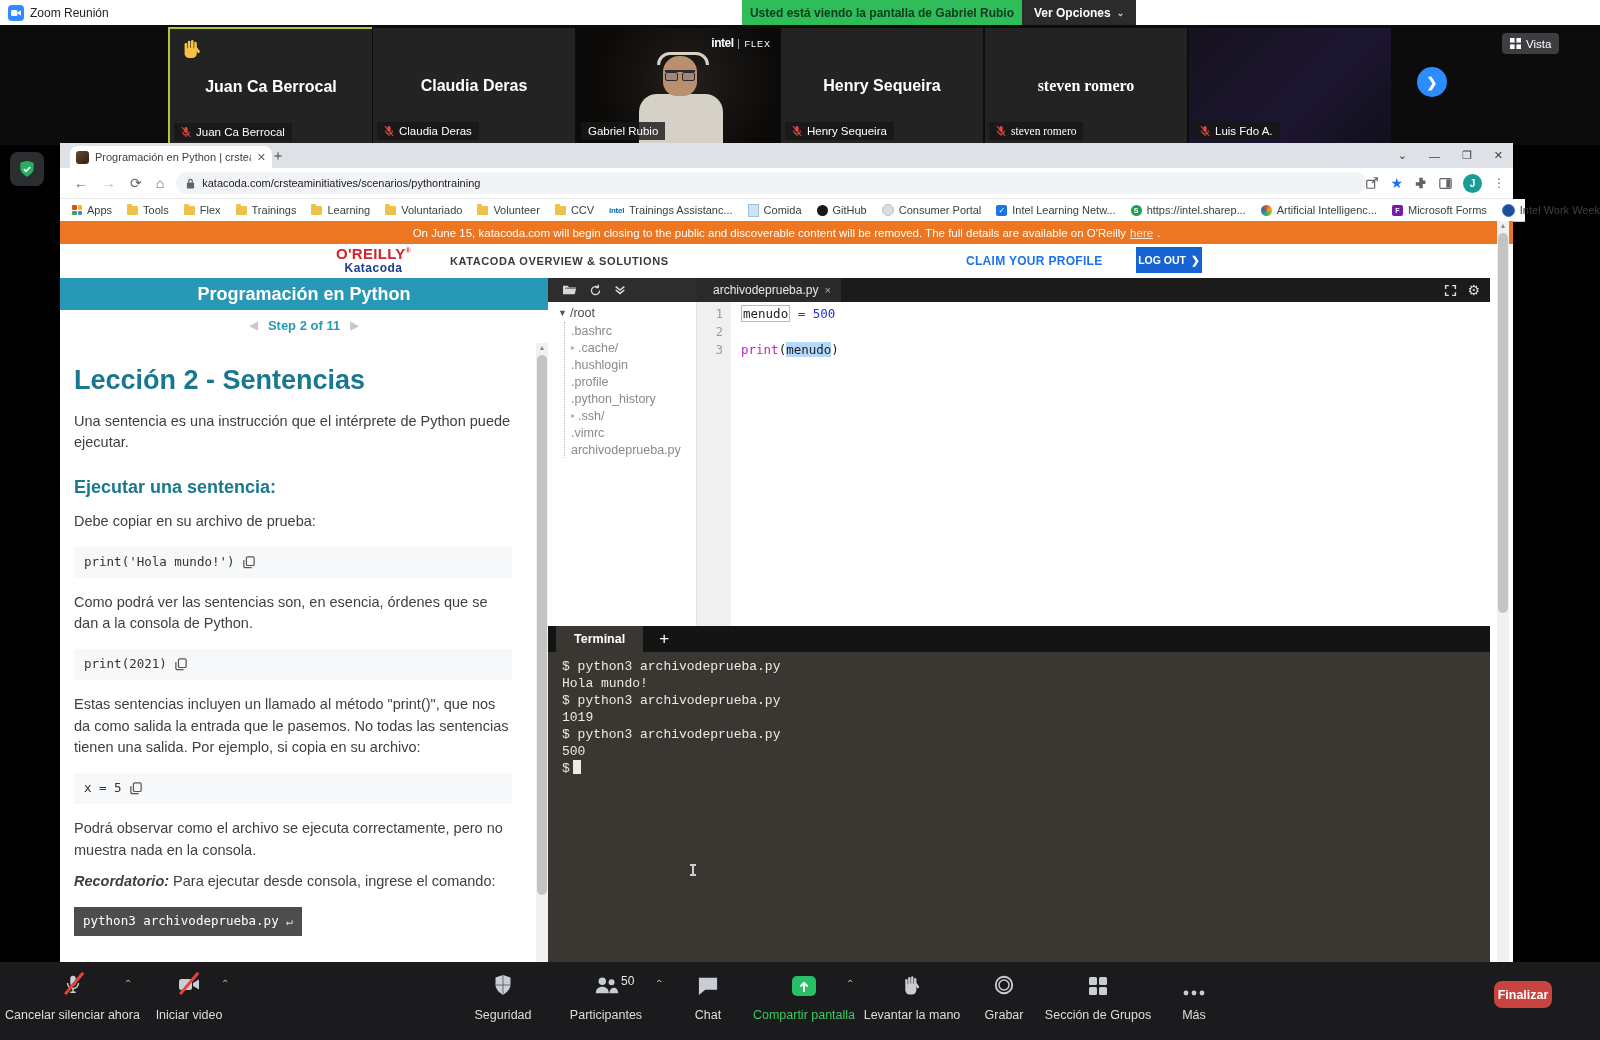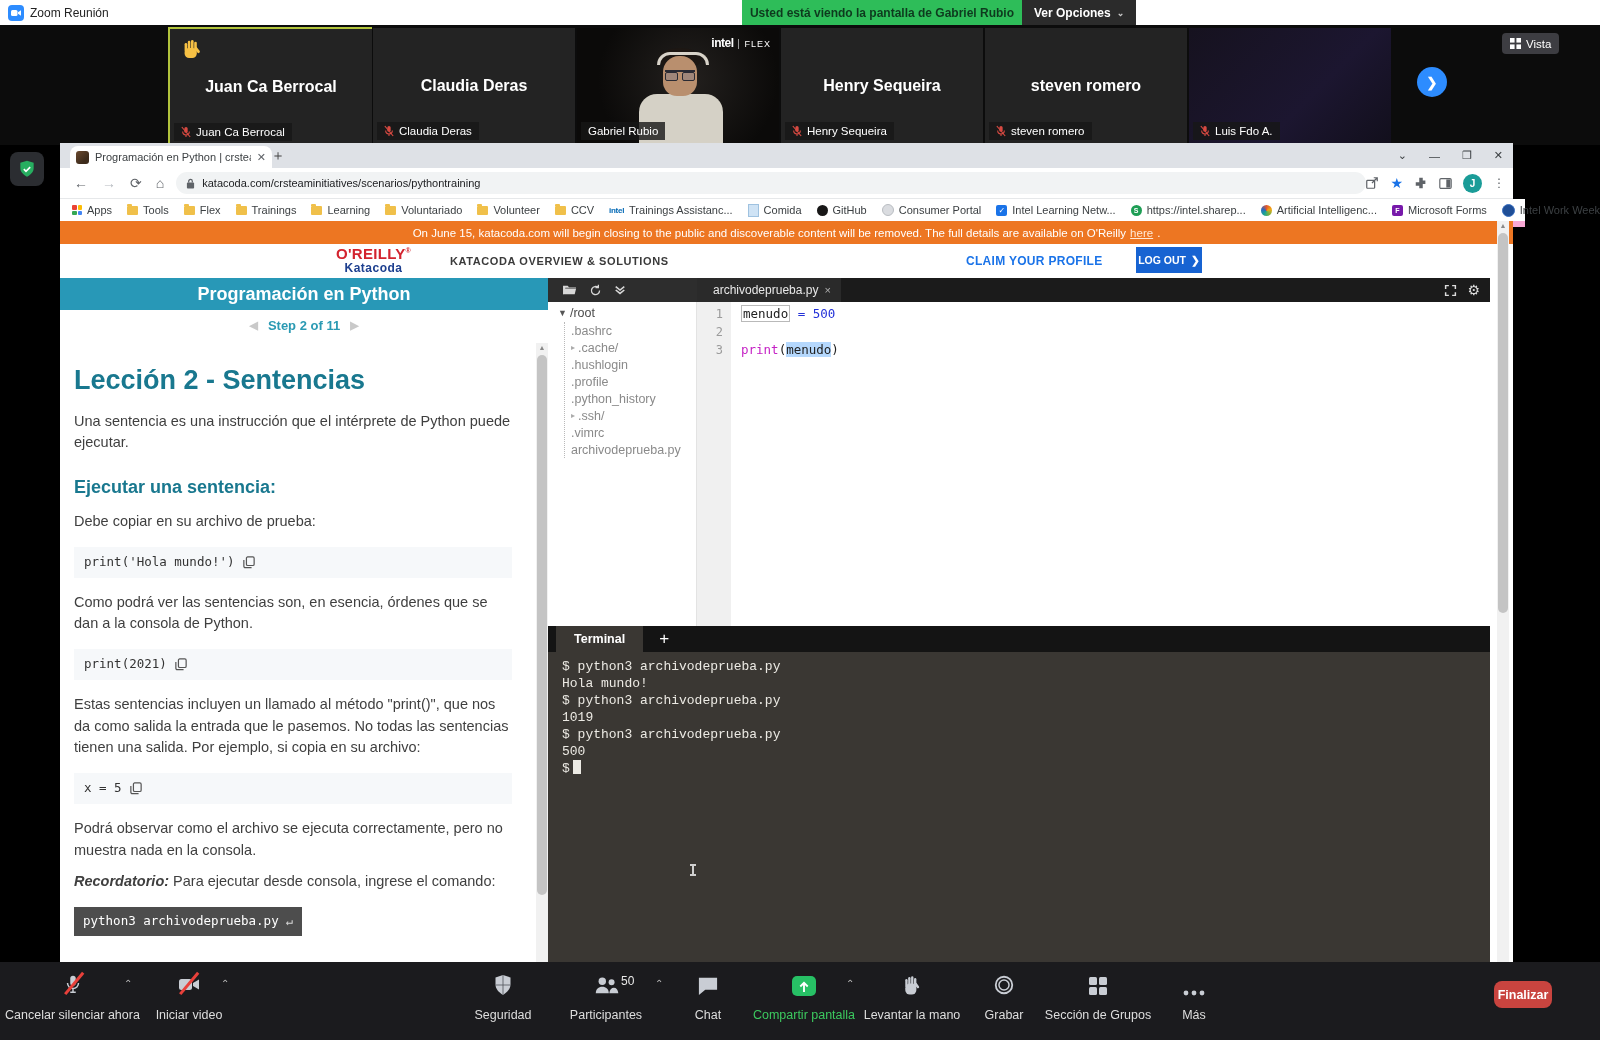--- a/index.html
+++ b/index.html
@@ -47,21 +47,21 @@
   .newtab{position:absolute;left:208px;top:4px;width:20px;height:18px;color:#444;font-size:14px;display:flex;align-items:center;justify-content:center;}
   .winctl{position:absolute;right:6px;top:0;height:25px;display:flex;align-items:center;gap:22px;color:#3c4043;font-size:11px;padding-right:4px;}
   .btoolbar{position:absolute;left:0;top:25px;width:1453px;height:30px;background:#fff;border-bottom:1px solid #e6e8ea;display:flex;align-items:center;}
   .navic{color:#5f6368;font-size:14px;margin-left:14px;}
   .navic.dis{color:#b6bac0;}
   .urlbar{margin-left:12px;width:1170px;height:22px;background:#f1f3f4;border-radius:11px;display:flex;align-items:center;padding:0 10px;gap:7px;}
   .url-text{font-size:11px;color:#202124;}
   .tb-right{position:absolute;right:8px;top:25px;height:30px;display:flex;align-items:center;gap:11px;}
   .avatar{width:19px;height:19px;border-radius:50%;background:#1a9c98;color:#fff;font-size:10px;font-weight:bold;display:flex;align-items:center;justify-content:center;}
   .kebab{color:#5f6368;font-size:12px;letter-spacing:0;}
-  .bookmarks{position:absolute;left:0;top:56px;width:1453px;height:22px;background:#fff;border-bottom:6px solid #f9a8d4;display:flex;align-items:center;gap:15px;padding-left:12px;}
+  .bookmarks{position:absolute;left:0;top:56px;width:1453px;height:22px;background:#fff;border-bottom:1px solid #f9a8d4;display:flex;align-items:center;gap:15px;padding-left:12px;}
   .bm{display:flex;align-items:center;gap:5px;font-size:11px;color:#3c4043;white-space:nowrap;}
   .bm-folder{width:11px;height:9px;background:#f0c04a;border-radius:1px;position:relative;}
   .bm-folder:before{content:"";position:absolute;left:0;top:-2px;width:5px;height:2px;background:#f0c04a;border-radius:1px 1px 0 0;}
   .appgrid{width:10px;height:10px;display:grid;grid-template-columns:1fr 1fr;gap:1px;}
   .appgrid i{border-radius:1px;}
   .bm-intel{color:#0068b5;font-size:8px;font-weight:bold;letter-spacing:-.3px;}
   .bm-doc{width:9px;height:11px;background:#cfe3f5;border:1px solid #9fc2e0;}
   .bm-gh{width:11px;height:11px;border-radius:50%;background:#181717;}
   .bm-globe{width:10px;height:10px;border-radius:50%;background:#dadce0;border:1px solid #b9bdc2;}
   .bm-check{width:11px;height:11px;background:#1a73e8;border-radius:2px;color:#fff;font-size:8px;display:flex;align-items:center;justify-content:center;}
@@ -218,21 +218,21 @@
     <div class="tile-chip">
       <svg width="10" height="12" viewBox="0 0 12 14">
           <rect x="4" y="1" width="4" height="7" rx="2" fill="#d84a42"></rect>
           <path d="M2 6.5a4 4 0 0 0 8 0M6 10.5v2.5" stroke="#d84a42" stroke-width="1.3" fill="none"></path>
           <line x1="1" y1="1" x2="11" y2="13" stroke="#d84a42" stroke-width="1.4"></line>
         </svg>
       <span>Henry Sequeira</span>
     </div>
   </div>
 
-  <div class="tile" style="left:984px;">
+  <div class="tile" style="left:984px;font-family:Liberation Serif, serif;">
     <div class="tile-name">steven romero</div>
     <div class="tile-chip">
       <svg width="10" height="12" viewBox="0 0 12 14">
           <rect x="4" y="1" width="4" height="7" rx="2" fill="#d84a42"></rect>
           <path d="M2 6.5a4 4 0 0 0 8 0M6 10.5v2.5" stroke="#d84a42" stroke-width="1.3" fill="none"></path>
           <line x1="1" y1="1" x2="11" y2="13" stroke="#d84a42" stroke-width="1.4"></line>
         </svg>
       <span>steven romero</span>
     </div>
   </div>

